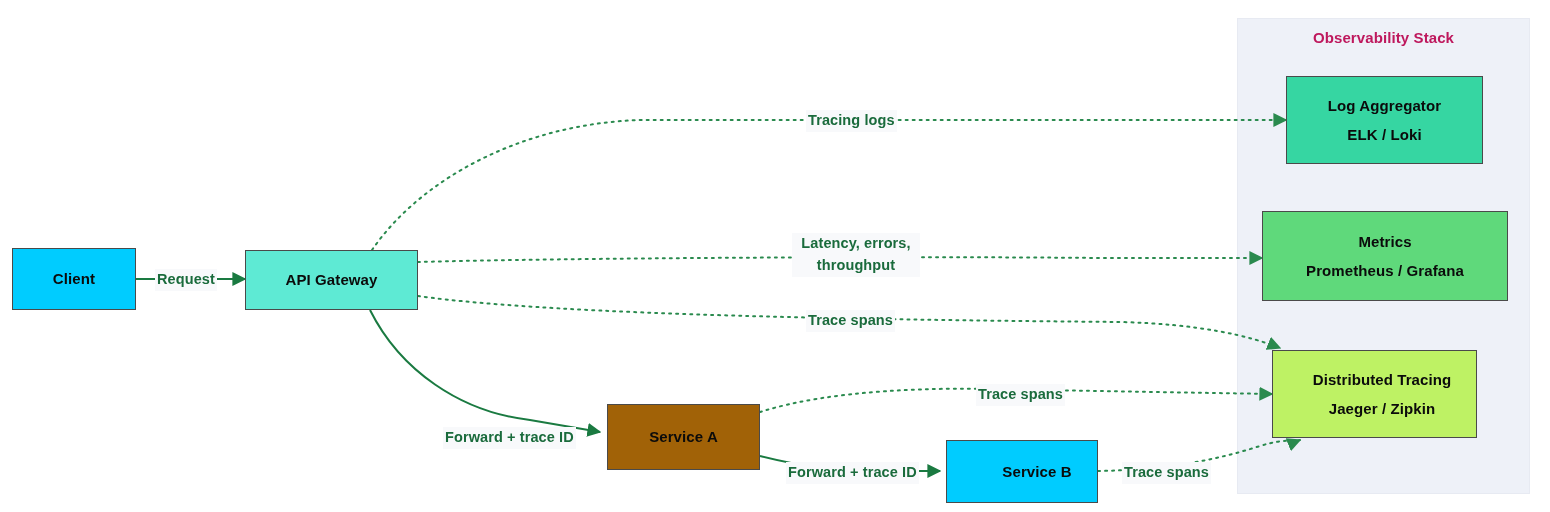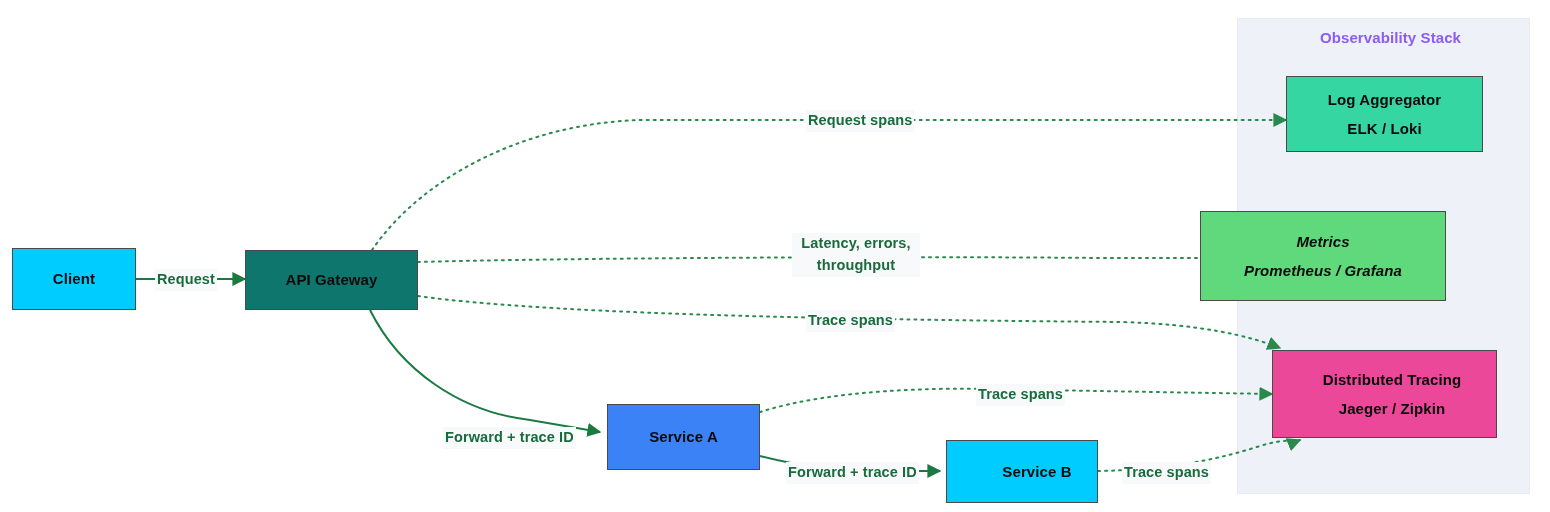--- a/index.html
+++ b/index.html
@@ -39,48 +39,47 @@
     box-sizing: border-box;
   }
   .subgraph-title {
     position: absolute;
     left: 0;
     top: 10px;
     width: 100%;
     text-align: center;
     font-size: 15px;
     font-weight: bold;
-    color: #8b5cf6;
+    color: #be185d;
     letter-spacing: 0.1px;
-    padding-left: 7px;
   }
   .node {
     position: absolute;
     box-sizing: border-box;
     border: 1.6px solid #4a4a4a;
     display: flex;
     flex-direction: column;
     align-items: center;
     justify-content: center;
     text-align: center;
     font-size: 15px;
     font-weight: bold;
     color: #0b0b0b;
     line-height: 1.45;
     letter-spacing: 0.1px;
   }
   .node .line2 { display: block; margin-top: 7px; }
 
   .n-client        { left: 12px;   top: 248px; width: 124px; height: 62px;  background: #00CCFF; }
-  .n-gateway       { left: 245px;  top: 250px; width: 173px; height: 60px;  background: #0f766e; }
-  .n-servicea      { left: 607px;  top: 404px; width: 153px; height: 66px;  background: #3b82f6; }
+  .n-gateway       { left: 245px;  top: 250px; width: 173px; height: 60px;  background: #5eead4; }
+  .n-servicea      { left: 607px;  top: 404px; width: 153px; height: 66px;  background: #a16207; }
   .n-serviceb      { left: 946px;  top: 440px; width: 152px; height: 63px;  background: #00CCFF; padding-left: 30px; }
-  .n-logs          { left: 1286px; top: 76px;  width: 197px; height: 76px;  background: #36D6A2; }
-  .n-metrics       { left: 1200px; top: 211px; width: 246px; height: 90px;  background: #5FD97B; font-style: italic; }
-  .n-tracing       { left: 1272px; top: 350px; width: 225px; height: 88px;  background: #ec4899; padding-left: 15px; }
+  .n-logs          { left: 1286px; top: 76px;  width: 197px; height: 88px;  background: #36D6A2; }
+  .n-metrics       { left: 1262px; top: 211px; width: 246px; height: 90px;  background: #5FD97B; }
+  .n-tracing       { left: 1272px; top: 350px; width: 205px; height: 88px;  background: #bef264; padding-left: 15px; }
 
   .edge-label {
     position: absolute;
     background: #f8f9fb;
     color: #1a6b3c;
     font-size: 14.5px;
     font-weight: bold;
     line-height: 1.5;
     padding: 0 2px;
     white-space: nowrap;
@@ -151,21 +150,21 @@
     <span class="line2">Prometheus / Grafana</span>
   </div>
 
   <div class="node n-tracing">
     <span>Distributed Tracing</span>
     <span class="line2">Jaeger / Zipkin</span>
   </div>
 
   <div class="edge-label" style="left:155px; top:269px;">Request</div>
 
-  <div class="edge-label" style="left:806px; top:110px;">Request spans</div>
+  <div class="edge-label" style="left:806px; top:110px;">Tracing logs</div>
 
   <div class="edge-label el-multiline" style="left:792px; top:233px; width:124px;">
     <span>Latency, errors,</span><br>
     <span>throughput</span>
   </div>
 
   <div class="edge-label" style="left:806px; top:310px;">Trace spans</div>
 
   <div class="edge-label" style="left:443px; top:427px;">Forward + trace ID</div>
 

